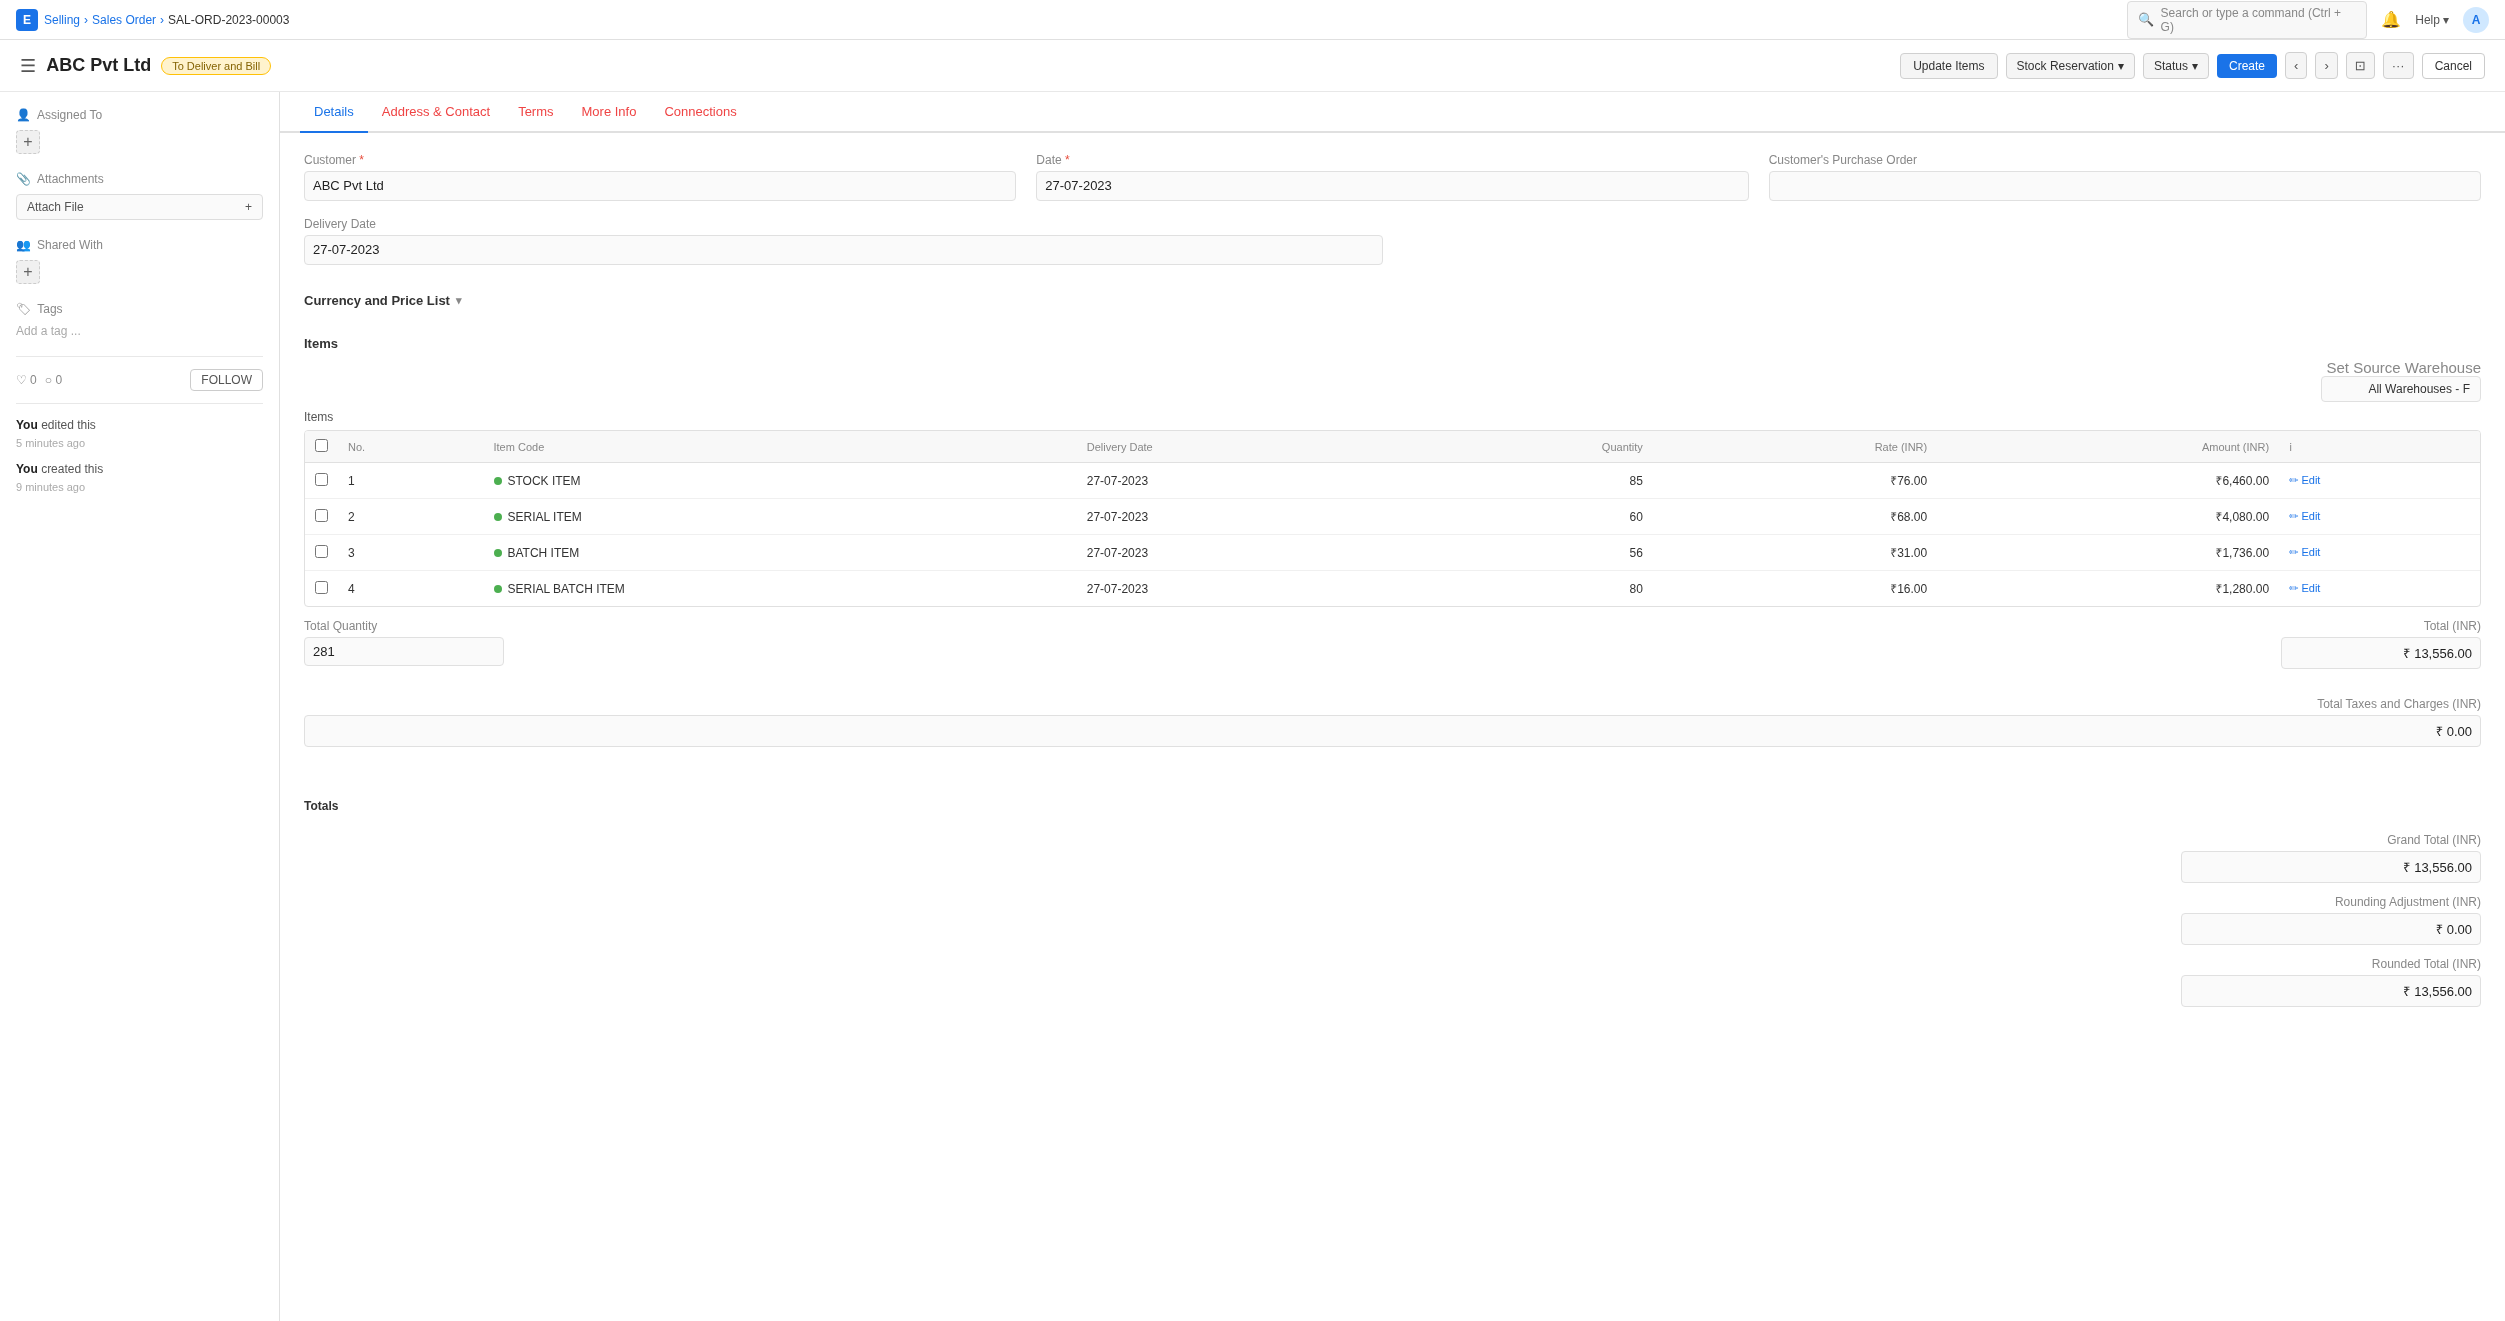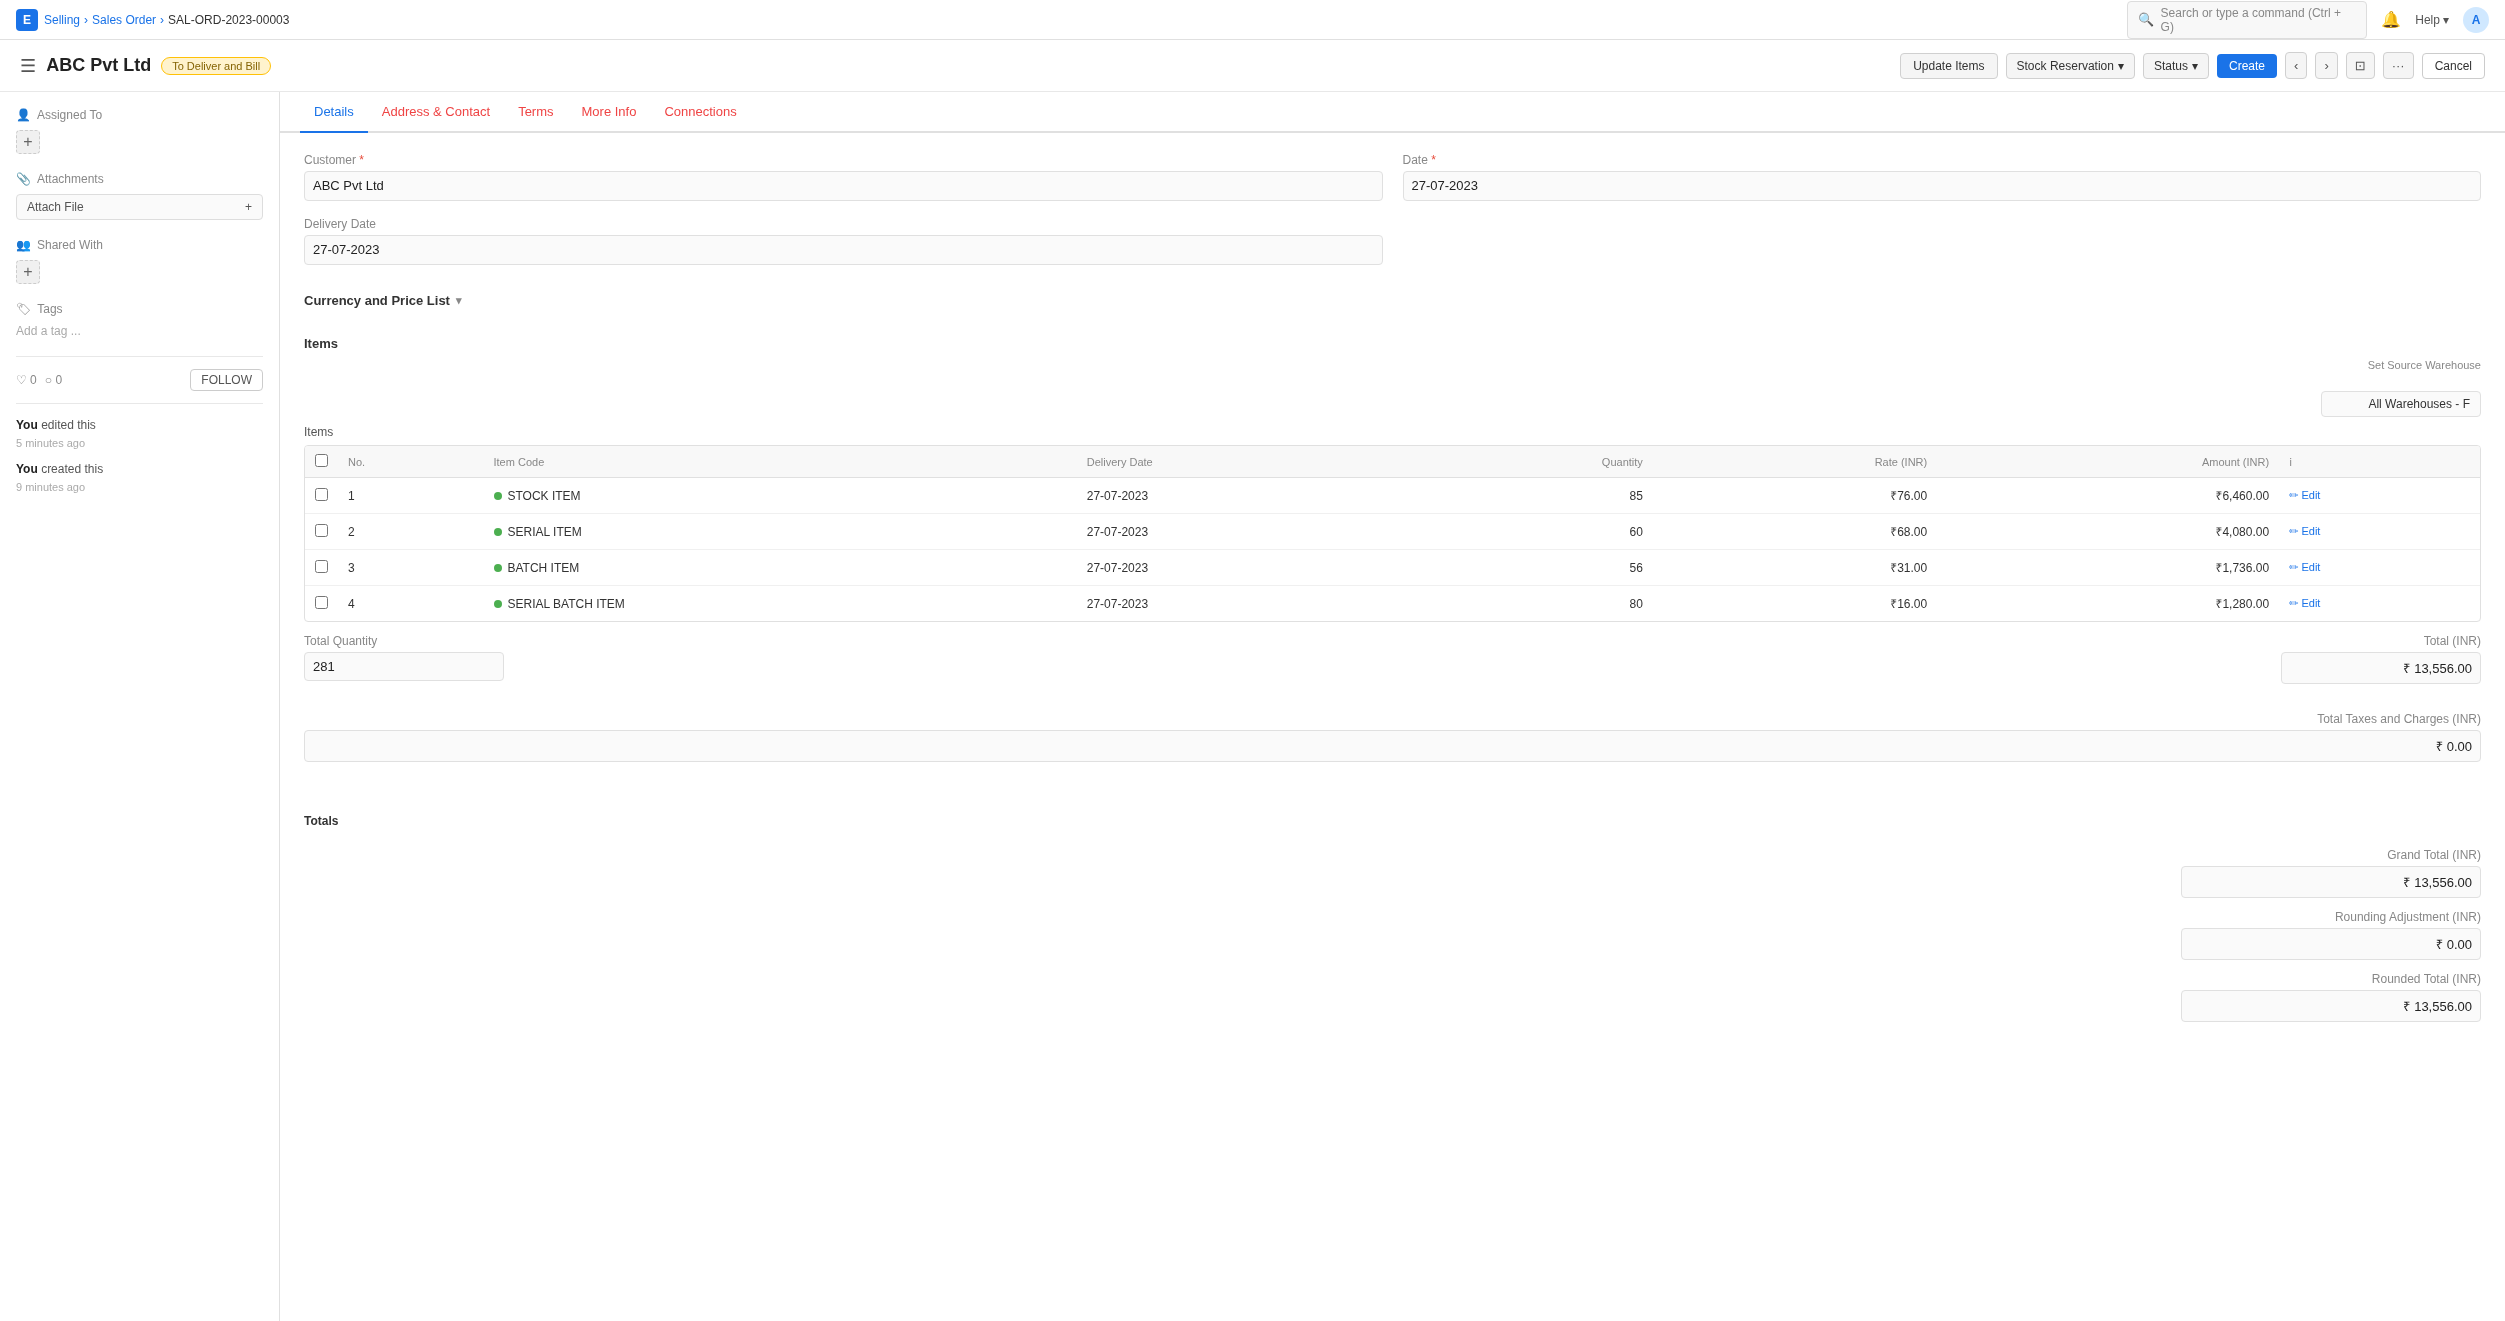--- a/index.html
+++ b/index.html
@@ -93,21 +93,21 @@
     .form-value { font-size: 13px; color: #222; padding: 6px 8px; border: 1px solid #e0e0e0; border-radius: 4px; background: #fafafa; min-height: 30px; }
 
     
     .section-header { display: flex; align-items: center; gap: 6px; font-size: 13px; font-weight: 600; color: #333; padding: 12px 0 8px; cursor: pointer; }
     .section-chevron { color: #888; font-size: 11px; }
 
     
     .items-section { margin-top: 8px; }
     .warehouse-row { display: flex; justify-content: flex-end; margin-bottom: 8px; }
     .warehouse-select { border: 1px solid #e0e0e0; border-radius: 4px; padding: 5px 10px; font-size: 12px; color: #333; background: #fafafa; min-width: 160px; text-align: right; }
-    .warehouse-label { font-size: 11px; color: #888; margin-bottom: 20px; text-align: right; }
+    .warehouse-label { font-size: 15px; color: #888; margin-bottom: 0; text-align: right; }
 
     .items-table-container { border: 1px solid #e0e0e0; border-radius: 4px; overflow: hidden; }
     .items-table { width: 100%; border-collapse: collapse; }
     .items-table th { background: #f8f8f8; font-size: 11px; color: #888; font-weight: 500; padding: 8px 10px; text-align: left; border-bottom: 1px solid #e0e0e0; }
     .items-table th.right { text-align: right; }
     .items-table td { padding: 9px 10px; font-size: 12px; color: #333; border-bottom: 1px solid #f0f0f0; }
     .items-table td.right { text-align: right; }
     .items-table tr:last-child td { border-bottom: none; }
     .checkbox-cell { width: 30px; }
     .item-dot { display: inline-block; width: 8px; height: 8px; border-radius: 50%; background: #4caf50; margin-right: 6px; }
@@ -256,20 +256,24 @@
       <div class="form-content">
 
         <div class="form-row">
           <div class="form-group">
             <label class="form-label"><span>Customer</span> <span class="req">*</span></label>
             <div class="form-value">ABC Pvt Ltd</div>
           </div>
           <div class="form-group">
             <label class="form-label"><span>Date</span> <span class="req">*</span></label>
             <div class="form-value">27-07-2023</div>
+          </div>
+          <div class="form-group">
+            <label class="form-label">Customer's Purchase Order</label>
+            <div class="form-value" style="min-height:30px;"></div>
           </div>
         </div>
 
         <div class="form-row">
           <div class="form-group">
             <label class="form-label">Delivery Date</label>
             <div class="form-value">27-07-2023</div>
           </div>
           <div class="form-group"></div>
         </div>

